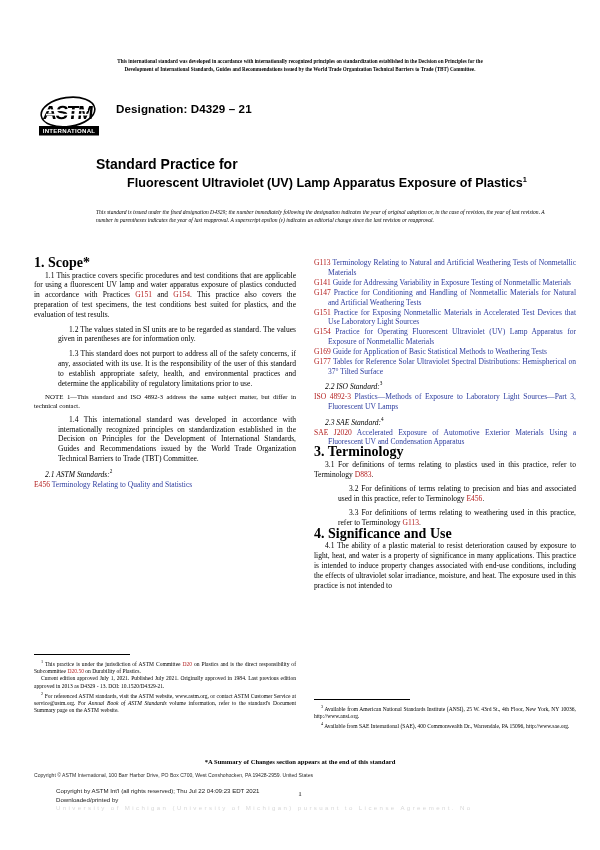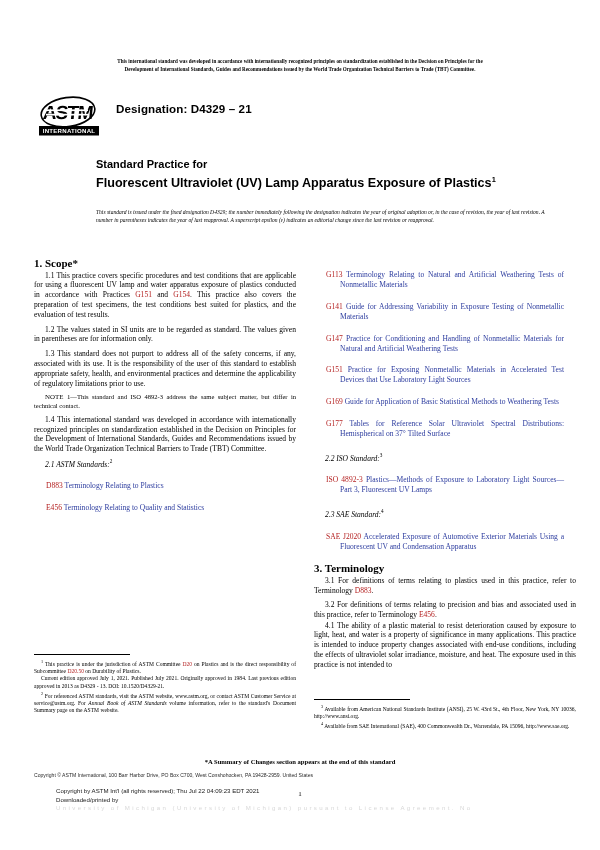--- a/index.html
+++ b/index.html
@@ -69,30 +69,31 @@
   
   .title-block {
     position: absolute;
     left: 96px;
     top: 156px;
     width: 462px;
   }
   .title-line1 {
     font-family: "Liberation Sans", sans-serif;
     font-weight: bold;
-    font-size: 11px;
+    font-size: 14px;
     line-height: 16px;
     color: #000;
   }
   .title-main {
     font-family: "Liberation Sans", sans-serif;
     font-weight: bold;
     font-size: 12.6px;
     line-height: 16.2px;
     color: #000;
+    text-align: center;
   }
   .title-main sup { font-size: 7.4px; vertical-align: super; }
 
   .issue-note {
     position: absolute;
     left: 96px;
     top: 208px;
     width: 462px;
     font-family: "Liberation Serif", serif;
     font-style: italic;
@@ -112,36 +113,36 @@
     line-height: 9.9px;
     text-align: justify;
     color: #000;
   }
   .col-left  { left: 34px; }
   .col-right { left: 314px; }
 
   h2.sec {
     font-family: "Liberation Serif", serif;
     font-weight: bold;
-    font-size: 11px;
+    font-size: 14px;
     line-height: 10px;
     margin: 0 0 2.5px 0;
     padding: 0;
     text-align: left;
   }
   .sec-spaced { margin-top: 9px; }
 
   p.para {
     margin: 0 0 0.5px 0;
     text-indent: 11px;
     text-align: justify;
     hyphens: auto;
   }
   p.para.italic { }
-  p.gap { margin-top: 4.5px; }
+  p.gap { margin-top: 4.5px; margin-left: 24px; }
 
   p.note {
     margin: 4.5px 0 0.5px 0;
     font-size: 6.55px;
     line-height: 8.6px;
     text-indent: 11px;
     text-align: justify;
   }
   .note-label {
     font-variant: small-caps;
@@ -151,21 +152,21 @@
   p.subsec {
     margin: 2.5px 0 0.5px 0;
     text-indent: 11px;
     text-align: left;
   }
   p.subsec .it { font-style: italic; }
   p.subsec sup { font-size: 5.2px; vertical-align: super; }
 
   
   .ref {
-    margin: 12px;
+    margin: 0;
     padding-left: 14px;
     text-indent: -14px;
     text-align: justify;
     line-height: 9.9px;
   }
   .ref-hang {
     padding-left: 14px;
     text-indent: -14px;
   }
   .code  { color: #b42222; }
@@ -300,32 +301,32 @@
     <p class="para italic gap">1.3 This standard does not purport to address all of the safety concerns, if any, associated with its use. It is the responsibility of the user of this standard to establish appropriate safety, health, and environmental practices and determine the applicability of regulatory limitations prior to use.</p>
 
     <p class="note"><span class="note-label">NOTE 1</span><span>—This standard and ISO 4892-3 address the same subject matter, but differ in technical contact.</span></p>
 
     <p class="para italic gap">1.4 This international standard was developed in accordance with internationally recognized principles on standardization established in the Decision on Principles for the Development of International Standards, Guides and Recommendations issued by the World Trade Organization Technical Barriers to Trade (TBT) Committee.</p>
 
 
     <p class="subsec"><span class="it">2.1 ASTM Standards:</span><sup>2</sup></p>
 
     <div>
-      <p class="ref"><span class="code">D883</span> <span class="rtext">Terminology Relating to Plastics</span></p>
       <p class="ref"><span class="code">E456</span> <span class="rtext">Terminology Relating to Quality and Statistics</span></p>
     </div>
   </div>
 
   <div class="col col-right">
 
     <div>
       <p class="ref"><span class="code">G113</span> <span class="rtext">Terminology Relating to Natural and Artificial Weathering Tests of Nonmetallic Materials</span></p>
       <p class="ref"><span class="code">G141</span> <span class="rtext">Guide for Addressing Variability in Exposure Testing of Nonmetallic Materials</span></p>
       <p class="ref"><span class="code">G147</span> <span class="rtext">Practice for Conditioning and Handling of Nonmetallic Materials for Natural and Artificial Weathering Tests</span></p>
       <p class="ref"><span class="code">G151</span> <span class="rtext">Practice for Exposing Nonmetallic Materials in Accelerated Test Devices that Use Laboratory Light Sources</span></p>
+      <p class="ref"><span class="code">G154</span> <span class="rtext">Practice for Operating Fluorescent Ultraviolet (UV) Lamp Apparatus for Exposure of Nonmetallic Materials</span></p>
       <p class="ref"><span class="code">G169</span> <span class="rtext">Guide for Application of Basic Statistical Methods to Weathering Tests</span></p>
       <p class="ref"><span class="code">G177</span> <span class="rtext">Tables for Reference Solar Ultraviolet Spectral Distributions: Hemispherical on 37° Tilted Surface</span></p>
     </div>
 
     <p class="subsec"><span class="it">2.2 ISO Standard:</span><sup>3</sup></p>
 
     <div>
       <p class="ref ref-hang"><span class="code">ISO 4892-3</span> <span class="rtext">Plastics—Methods of Exposure to Laboratory Light Sources—Part 3, Fluorescent UV Lamps</span></p>
     </div>
 
@@ -334,21 +335,23 @@
     <div>
       <p class="ref ref-hang"><span class="code">SAE J2020</span> <span class="rtext">Accelerated Exposure of Automotive Exterior Materials Using a Fluorescent UV and Condensation Apparatus</span></p>
     </div>
 
     <h2 class="sec sec-spaced">3. Terminology</h2>
 
     <p class="para"><span>3.1 For definitions of terms relating to plastics used in this practice, refer to Terminology </span><span class="lnk">D883</span><span>.</span></p>
 
     <p class="para gap"><span>3.2 For definitions of terms relating to precision and bias and associated used in this practice, refer to Terminology </span><span class="lnk">E456</span><span>.</span></p>
 
-
+    <p class="para gap"><span>3.3 For definitions of terms relating to weathering used in this practice, refer to Terminology </span><span class="lnk">G113</span><span>.</span></p>
+
+    <h2 class="sec sec-spaced">4. Significance and Use</h2>
 
     <p class="para">4.1 The ability of a plastic material to resist deterioration caused by exposure to light, heat, and water is a property of significance in many applications. This practice is intended to induce property changes associated with end-use conditions, including the effects of ultraviolet solar irradiance, moisture, and heat. The exposure used in this practice is not intended to</p>
   </div>
 
   <div class="fn-rule fn-rule-left"></div>
   <div class="fn-rule fn-rule-right"></div>
 
   <div class="footnotes fn-left">
     <p><sup>1</sup> <span>This practice is under the jurisdiction of ASTM Committee </span><span class="lnk">D20</span><span> on Plastics and is the direct responsibility of Subcommittee </span><span class="lnk">D20.50</span><span> on Durability of Plastics.</span></p>
     <p>Current edition approved July 1, 2021. Published July 2021. Originally approved in 1984. Last previous edition approved in 2013 as D4329 - 13. DOI: 10.1520/D4329-21.</p>

